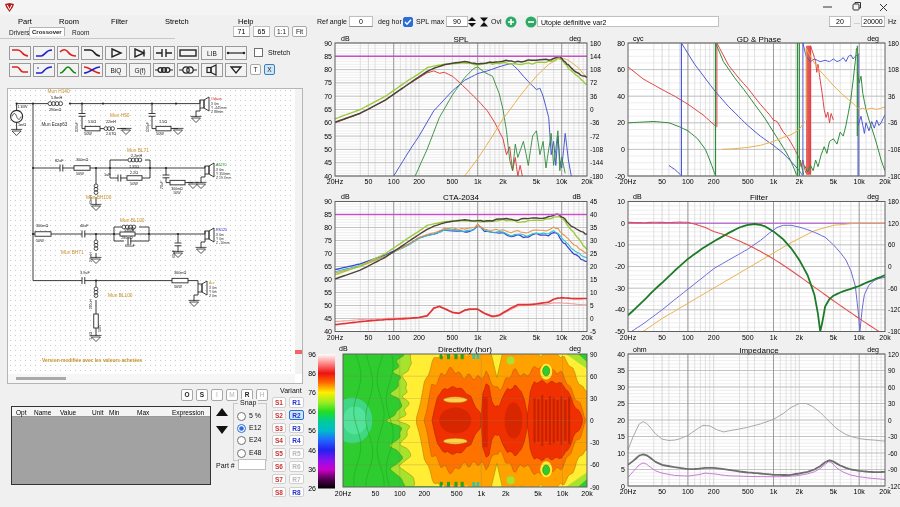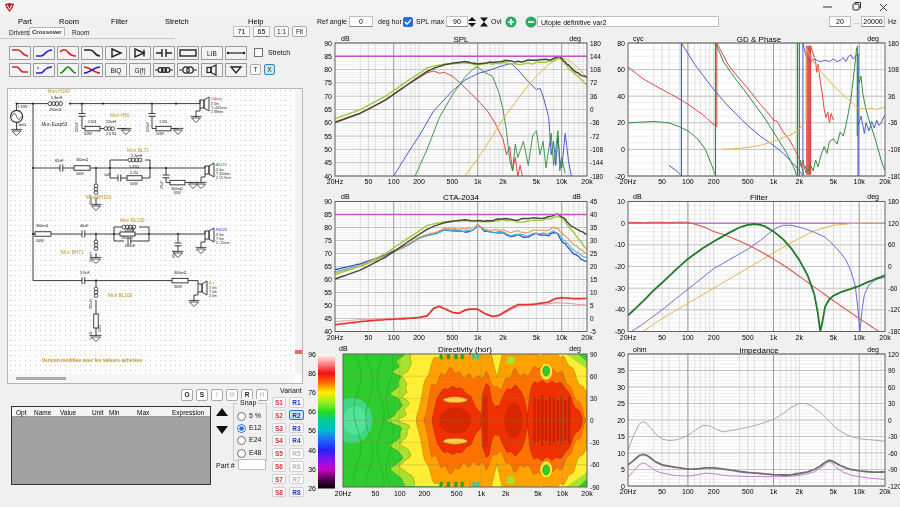--- a/index.html
+++ b/index.html
@@ -30,21 +30,21 @@
   <rect x="35" y="3" width="6" height="6" fill="none" stroke="#333" stroke-width="1" rx="1"></rect>
       <path d="M37,3 L37,1.5 L42.5,1.5 L42.5,7 L41,7" fill="none" stroke="#333" stroke-width="1"></path>
   <path d="M62,3 L69,10 M69,3 L62,10" stroke="#333" stroke-width="1"></path>
  </svg>
 </div>
 <div class="menubar">
  <span style="left:18px">Part</span>
     <span style="left:59px">Room</span>
     <span style="left:111px">Filter</span>
     <span style="left:165px">Stretch</span>
-    <span style="left:248px">Help</span>
+    <span style="left:238px">Help</span>
 </div>
 <div class="tabs">
  <span class="tab" style="left:5px;font-size:6.5px">Drivers</span>
  <span class="tab sel" style="left:29px;font-size:6px;padding:1px 2px">Crossover</span>
  <span class="tab" style="left:68px;font-size:6.5px">Room</span>
 </div>
 <div class="numbox" style="left:233px;top:26px;width:17px">71</div>
 <div class="numbox" style="left:253px;top:26px;width:17px">65</div>
 <div class="btn" style="left:274px;top:26px;width:15px;height:11px">1:1</div>
 <div class="btn" style="left:292px;top:26px;width:15px;height:11px">Fit</div>

